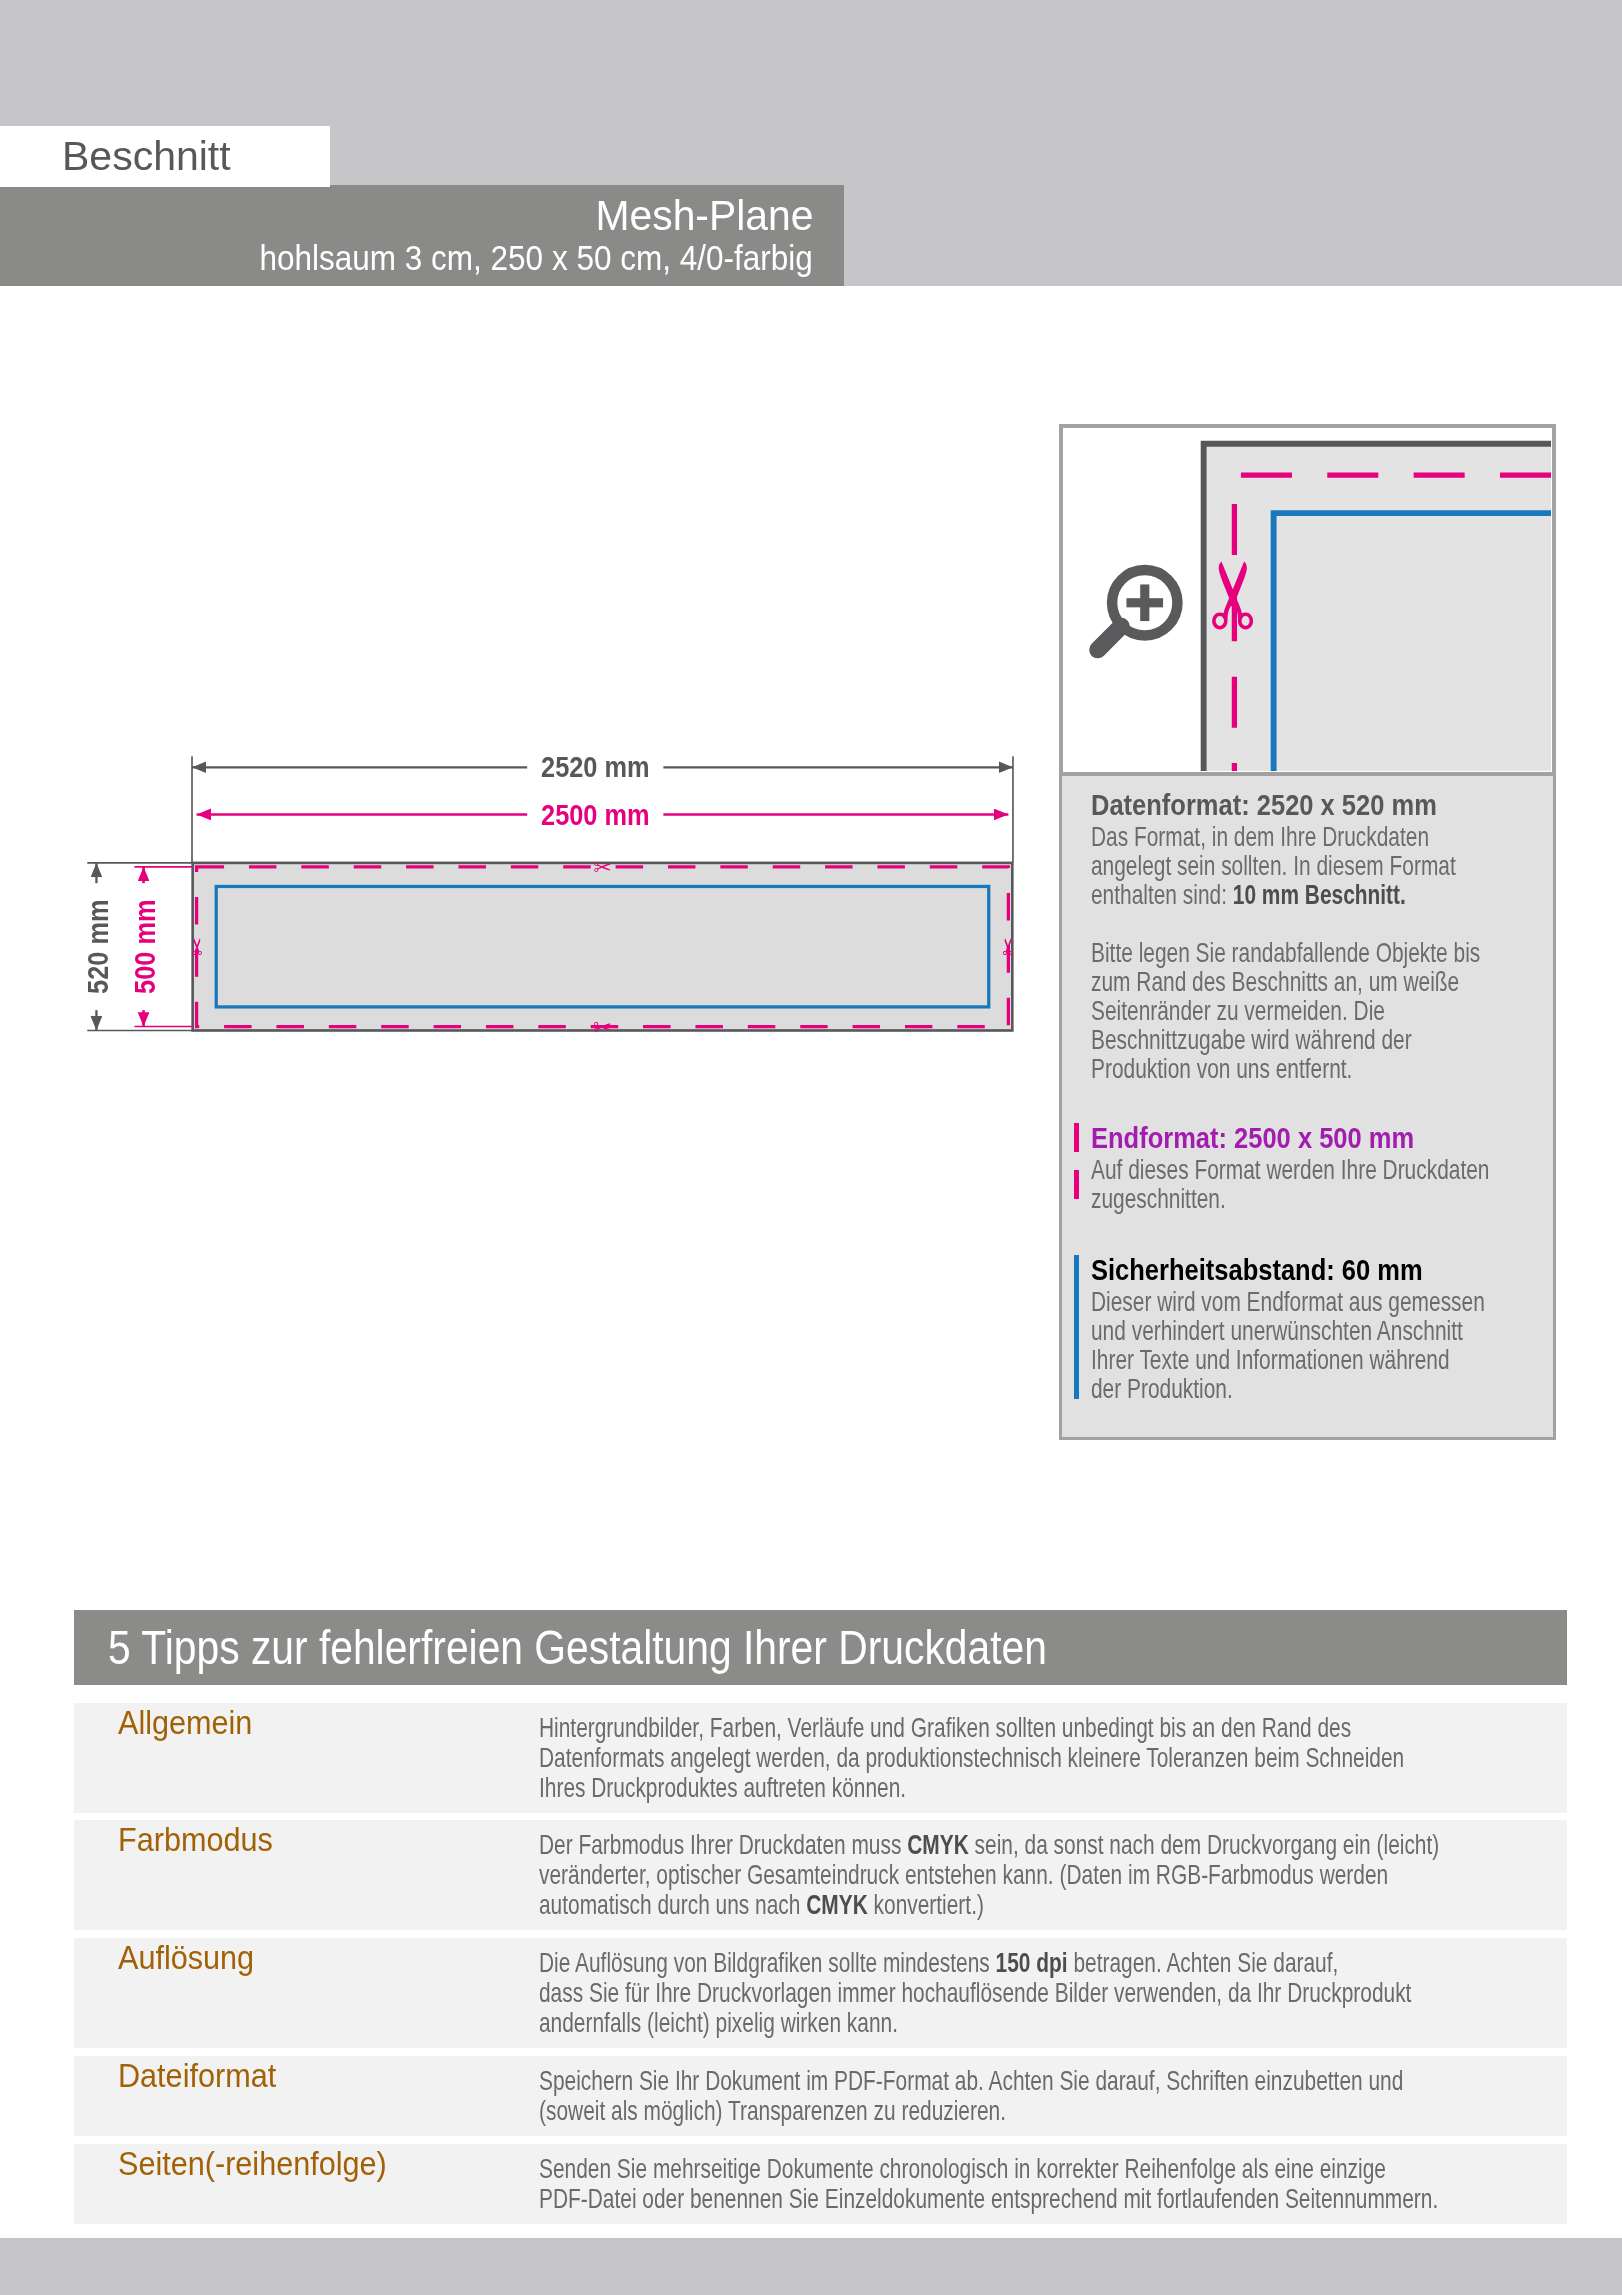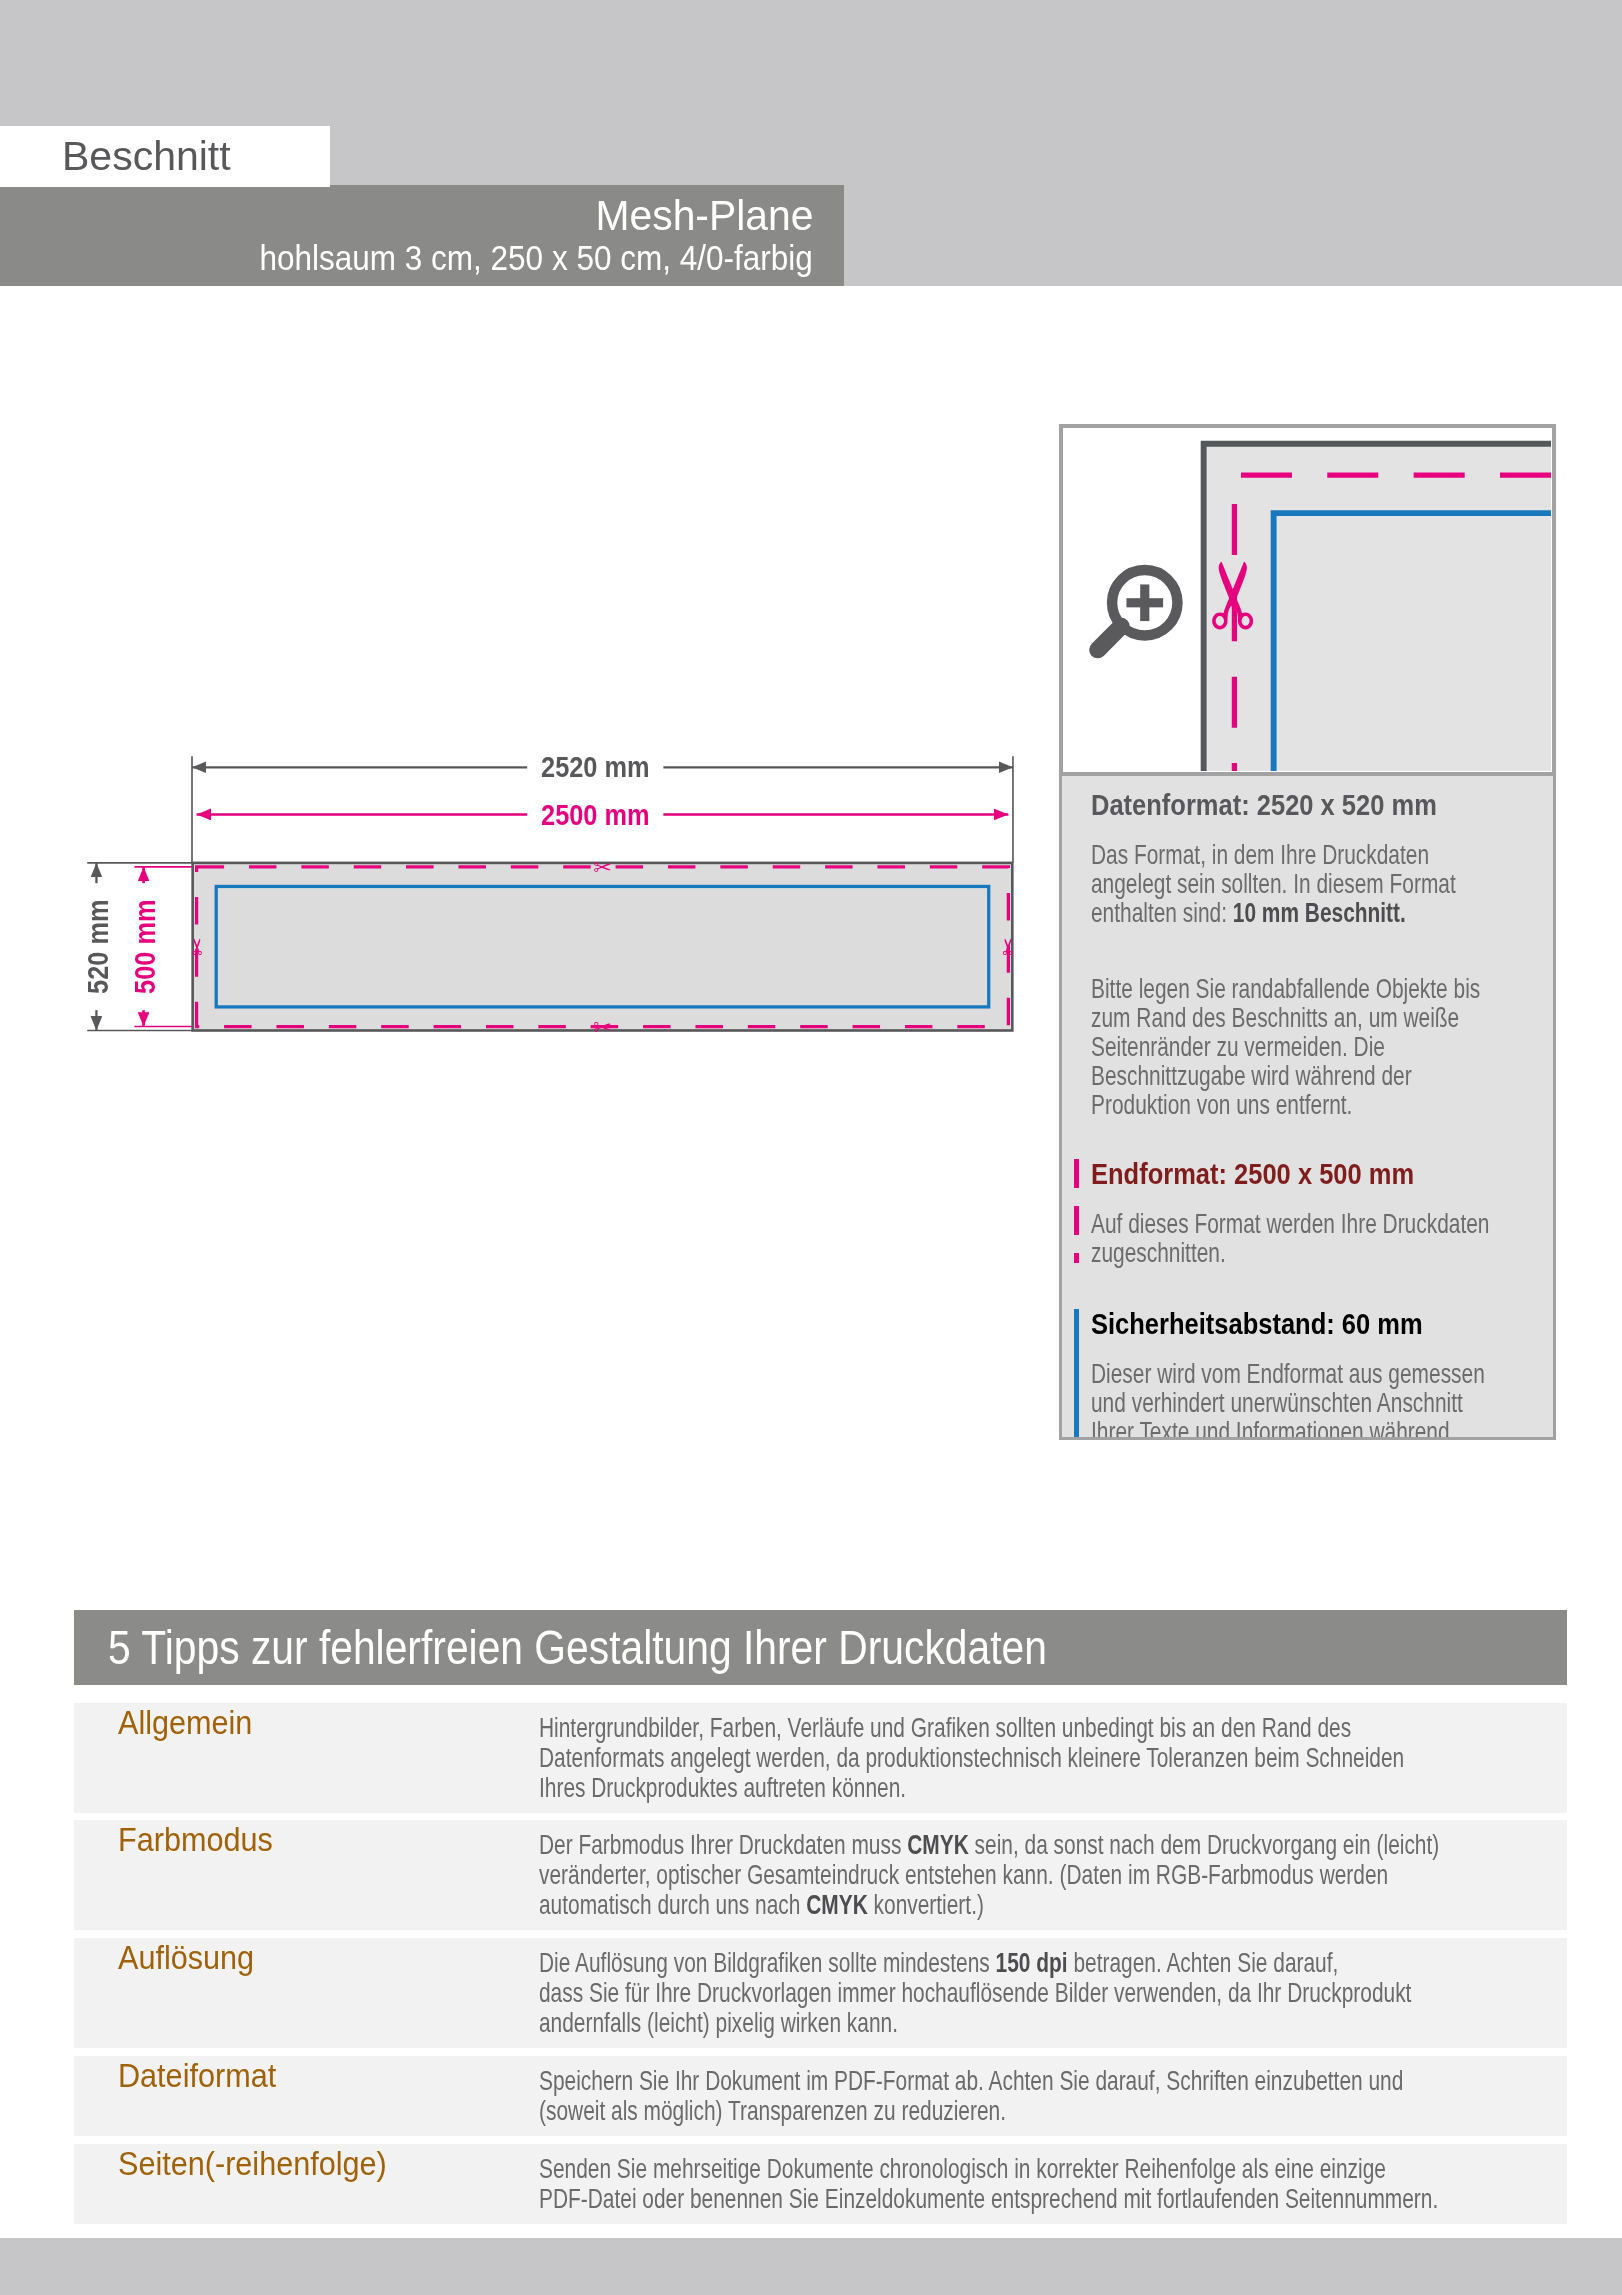--- a/index.html
+++ b/index.html
@@ -25,30 +25,30 @@
   
   .detail-box{left:1059px;top:424px;width:497px;height:352px;background:#ffffff;border:4.6px solid #a2a2a2;box-sizing:border-box;}
   .detail-box svg{position:absolute;left:0;top:0;}
 
   
   .info-panel{left:1059px;top:776px;width:497px;height:664px;background:#e1e1e1;
      border:3.3px solid #a2a2a2;border-top:none;box-sizing:border-box;overflow:hidden;
      padding:10.5px 18.3px 0 29.4px;}
   .info-panel .heading{font-size:30px;font-weight:bold;line-height:35px;}
   .info-panel .heading span{display:inline-block;transform:scaleX(.85);transform-origin:0 50%;white-space:nowrap;}
-  .body-lines{font-size:27.5px;line-height:29px;color:#6b6b6b;margin-top:18px;}
+  .body-lines{font-size:27.5px;line-height:29px;color:#6b6b6b;margin-top:0;}
   .body-lines .b{font-weight:bold;color:#4d4d4f;}
   .spacer44{height:29px;}
   .sect{position:relative;}
   .sect .bar{position:absolute;left:-17px;top:3.9px;bottom:3.9px;width:4.6px;}
   .bar-magenta{background:repeating-linear-gradient(180deg,#e6007e 0 29px,rgba(0,0,0,0) 29px 47px);}
   .bar-blue{background:#1878bd;}
   .sect.endformat{margin-top:37px;}
   .sect.safety{margin-top:39px;}
-  .h-magenta{color:#7f1d1d;} .h-blue{color:#000000;}
+  .h-magenta{color:#a21caf;} .h-blue{color:#000000;}
 
   
   .tips-header{left:74px;top:1610px;width:1493px;height:75px;background:#8b8c89;display:flex;align-items:center;box-sizing:border-box;padding-left:34px;}
   .tips-title{color:#ffffff;font-size:48px;}
   .tip-row{left:74px;width:1493px;background:#f2f2f2;}
   .row-1{top:1703px;height:110px;} .row-2{top:1820px;height:110px;}
   .row-3{top:1938px;height:110px;} .row-4{top:2056px;height:80px;}
   .row-5{top:2144px;height:80px;}
   .tip-label{position:absolute;left:44px;top:0;bottom:0;display:flex;font-size:34px;color:#a16207;}
   .tip-text{position:absolute;left:465px;top:50%;transform:translateY(-50%);font-size:27.5px;line-height:30px;color:#6a6a6a;}

